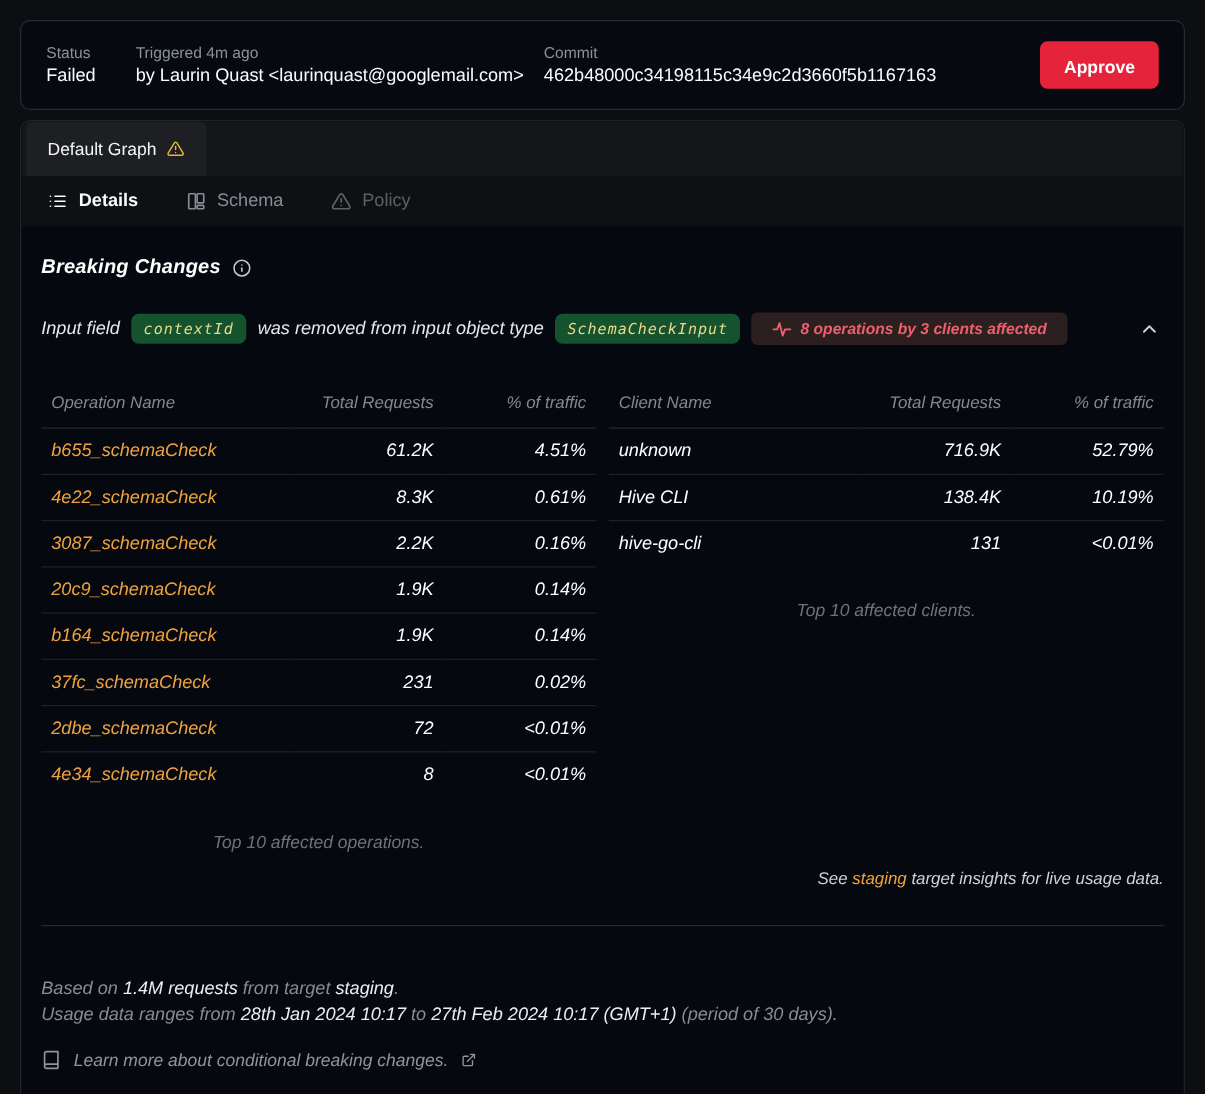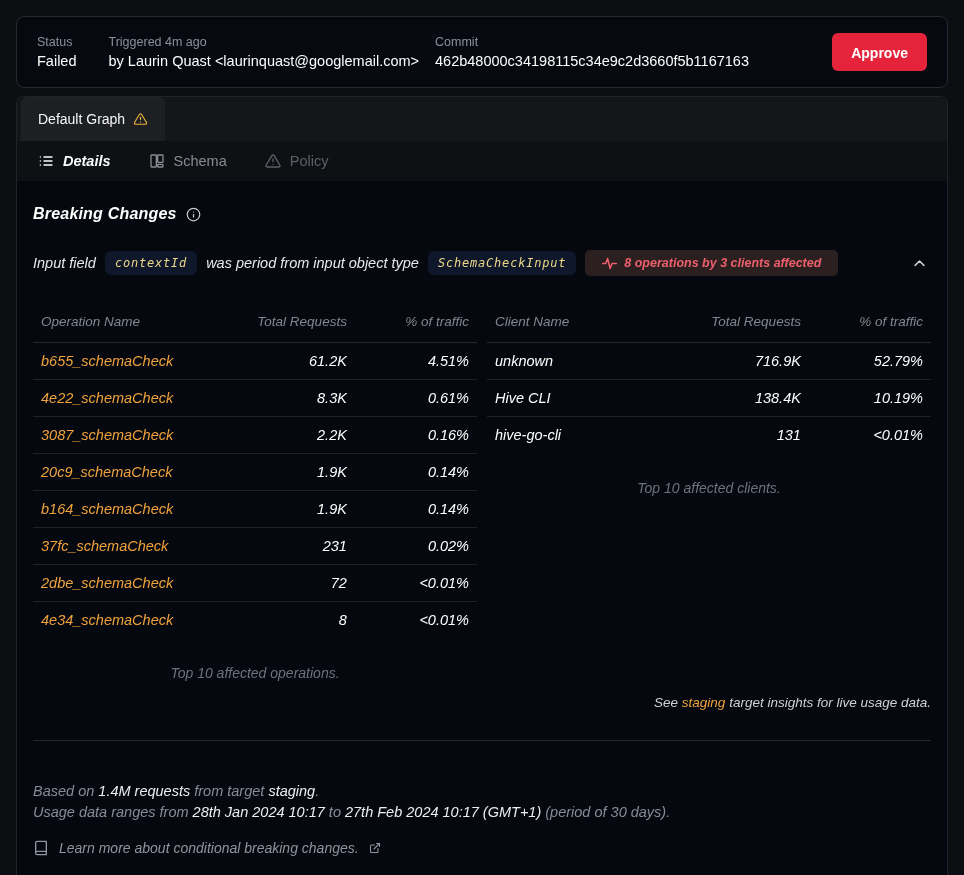--- a/index.html
+++ b/index.html
@@ -58,37 +58,37 @@
     color: #f5f6f7; font-size: 14px;
     margin-left: 4px;
     cursor: pointer;
   }
   .view-tabbar {
     height: 40px; background: #0e1014;
     display: flex; align-items: center;
     padding-left: 21px; gap: 38px;
   }
   .view-tab { display: flex; align-items: center; gap: 9px; font-size: 14.5px; cursor: pointer; }
-  .view-tab.active { color: #fafbfc; font-weight: bold; font-style: italic; }
+  .view-tab.active { color: #fafbfc; font-weight: bold; }
   .view-tab.idle   { color: #878d94; }
   .view-tab.dim    { color: #5c6167; }
 
   .content { padding: 0 16px; font-style: italic; }
 
   .bc-head { margin-top: 24px; display: flex; align-items: center; gap: 9px; }
   .bc-title { font-size: 16px; font-weight: bold; color: #fdfdfd; letter-spacing: .2px; }
 
   .change-row {
     margin-top: 27px;
     display: flex; align-items: center; gap: 9px;
     font-size: 14.5px; color: #e6e8eb;
     cursor: pointer;
   }
   .code-chip {
-    background: #0f172a; border-radius: 6px;
+    background: #14532d; border-radius: 6px;
     padding: 5px 10px;
     font-family: "DejaVu Sans Mono", "Liberation Mono", monospace;
     font-size: 12px; letter-spacing: .8px;
     color: #edd88a;
   }
   .affected-badge {
     display: flex; align-items: center; gap: 7px;
     background: #2b201f; border-radius: 5px;
     padding: 6px 17px;
     color: #ee5f6e; font-size: 12.5px; font-weight: bold;
@@ -218,21 +218,21 @@
           <circle cx="12" cy="12" r="10"></circle>
             <line x1="12" y1="16" x2="12" y2="12"></line>
             <line x1="12" y1="8" x2="12.01" y2="8"></line>
         </svg>
       </span>
     </div>
 
     <div class="change-row">
       <span>Input field</span>
       <span class="code-chip">contextId</span>
-      <span>was period from input object type</span>
+      <span>was removed from input object type</span>
       <span class="code-chip">SchemaCheckInput</span>
       <span class="affected-badge">
         <span>
           <svg width="15" height="13" viewBox="0 0 24 20" fill="none" stroke="#ee5f6e" stroke-width="2.4" stroke-linecap="round" stroke-linejoin="round">
             <polyline points="1 10 6 10 9 2 13 18 16 10 23 10"></polyline>
           </svg>
         </span>
         <span>8 operations by 3 clients affected</span>
       </span>
       <button class="chevron-btn">

